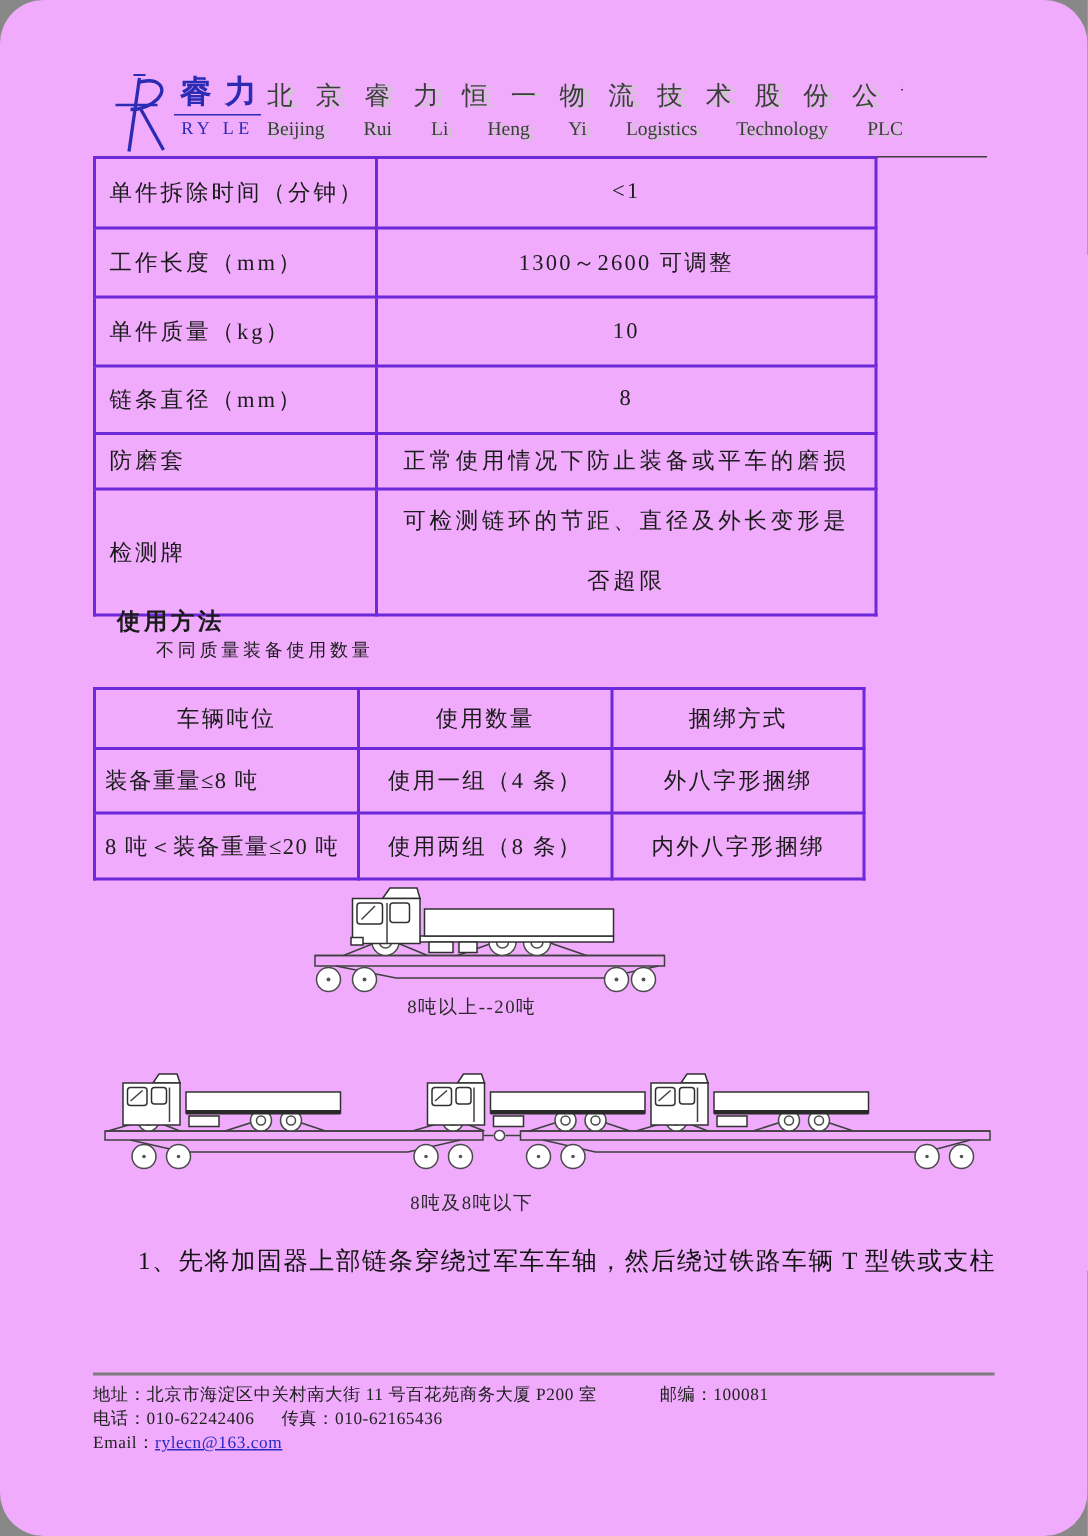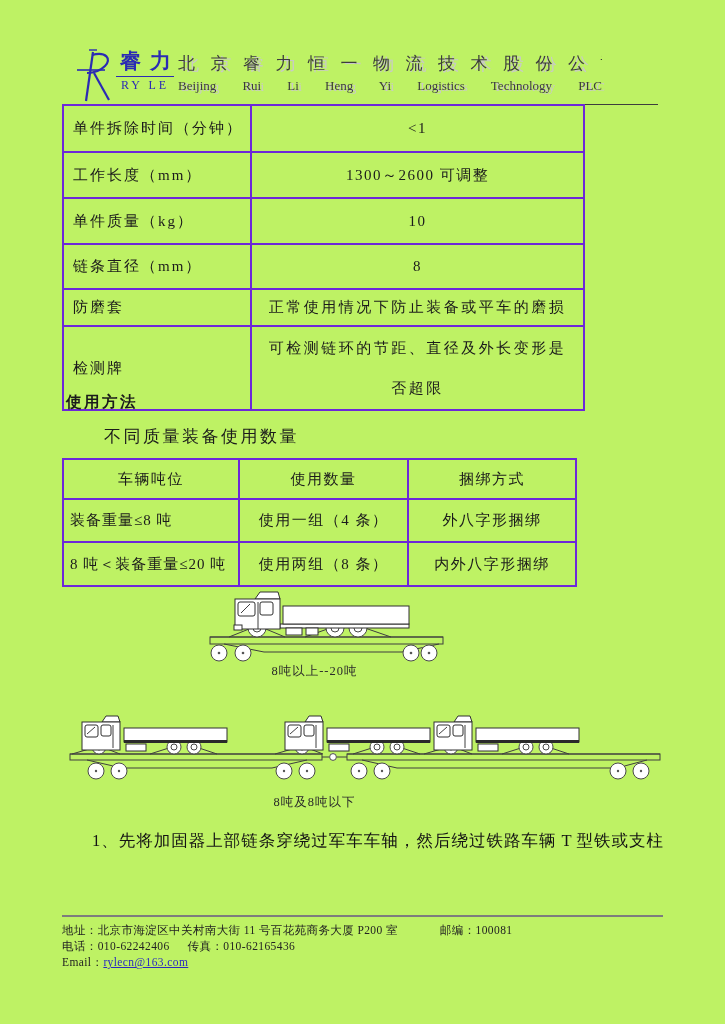--- a/index.html
+++ b/index.html
@@ -1,23 +1,24 @@
 <!DOCTYPE html>
 <html><head>
 <meta charset="utf-8">
 <style>
   html,body{margin:0;padding:0;background:#888;}
   .page{
     position:relative;
     width:725px;height:1024px;
     margin:0 auto;
-    background:#bef264;
+    background:#f0abfc;
     font-family:"Liberation Serif","DejaVu Serif",serif;
     color:#1b1b1b;
     overflow:hidden;
+    border-radius:29px;
   }
   
   .logo{position:absolute;left:76px;top:48px;width:100px;height:56px;}
   .logo-r{position:absolute;left:0;top:0;}
   .logo-txt{position:absolute;left:40px;top:0;width:58px;text-align:center;}
   .logo-cn{font-size:21px;font-weight:bold;color:#2b2bb4;letter-spacing:9px;line-height:26px;white-space:nowrap;padding-left:4px;}
   .logo-en{font-size:12px;color:#2b2bb4;letter-spacing:3px;border-top:1.5px solid #2b2bb4;margin-top:2px;padding-top:1px;white-space:nowrap;}
   .company{position:absolute;left:178px;top:52px;width:424px;}
   .company-cn{
     font-size:17px;line-height:24px;color:#3c3c3c;
@@ -39,22 +40,22 @@
   .spec-table tr:nth-child(2) td{height:42px;}
   .spec-table tr:nth-child(3) td{height:42px;}
   .spec-table tr:nth-child(4) td{height:41px;}
   .spec-table tr:nth-child(5) td{height:33px;}
   .spec-table tr:nth-child(6) td{height:77px;}
   td.lbl{padding-left:9px;letter-spacing:2px;}
   td.val{text-align:center;}
   .spec-table tr:nth-child(5) td.val{letter-spacing:2.5px;}
   .wrapval{width:300px;margin:0 auto;letter-spacing:2.5px;line-height:40px;text-align:center;}
   
-  .sec-h{position:absolute;left:62px;top:388px;font-size:15.5px;font-weight:bold;letter-spacing:2.5px;margin:4px;}
-  .intro{position:absolute;left:104px;top:425px;font-size:17px;letter-spacing:2.5px;margin:0;}
+  .sec-h{position:absolute;left:62px;top:388px;font-size:15.5px;font-weight:bold;letter-spacing:2.5px;margin:16px;}
+  .intro{position:absolute;left:104px;top:425px;font-size:12px;letter-spacing:2.5px;margin:0;}
   .usage-table{position:absolute;left:62px;top:458px;width:513px;}
   .usage-table tr:nth-child(1) td{height:36px;text-align:center;}
   .usage-table tr:nth-child(2) td{height:39px;}
   .usage-table tr:nth-child(3) td{height:40px;}
   .usage-table td.c{text-align:center;margin-left:20px;}
   .usage-table td.l{padding-left:6px;letter-spacing:1px;}
   
   .fig1{position:absolute;left:62px;top:586px;}
   .fig2{position:absolute;left:62px;top:702px;}
   .caption{position:absolute;left:62px;width:505px;text-align:center;font-size:12.5px;letter-spacing:1px;color:#2a2a2a;}

